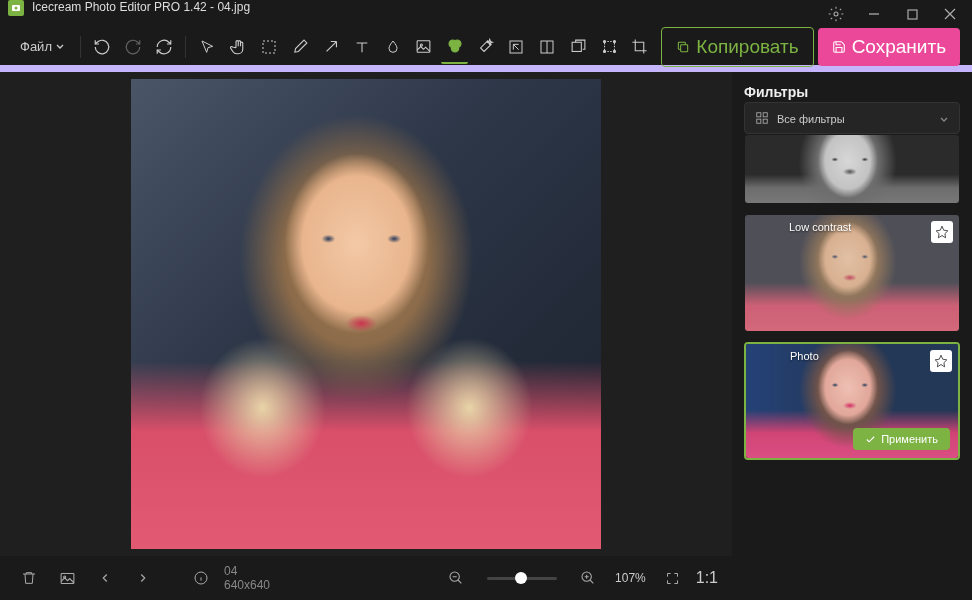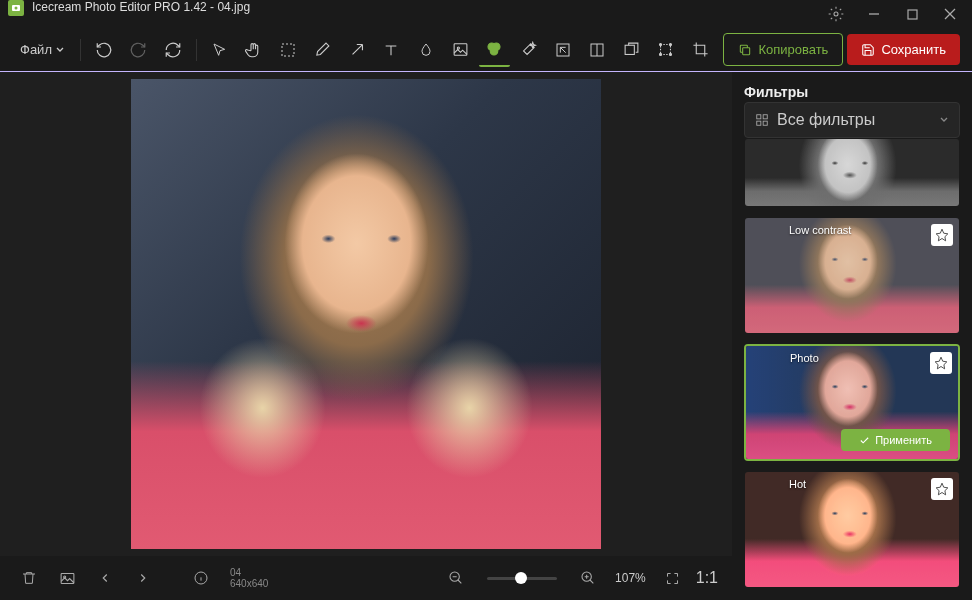--- a/index.html
+++ b/index.html
@@ -33,21 +33,21 @@
   cursor: pointer;
 }
 
 .toolbar {
   height: 44px;
   display: flex;
   align-items: center;
   padding: 0 12px;
   gap: 4px;
   background: #1a1a1a;
-  border-bottom: 1px solid #c4b5fd;
+  border-bottom: 7px solid #c4b5fd;
 }
 .file-menu {
   display: flex; align-items: center; gap: 4px;
   padding: 4px 8px; cursor: pointer;
   font-size: 13px;
 }
 .toolbar-sep {
   width: 1px; height: 22px;
   background: #333;
   margin: 0 4px;
@@ -60,24 +60,24 @@
 }
 .tool-btn.active { border-bottom: 2px solid #7cb342; }
 .tool-btn.disabled { opacity: 0.4; cursor: default; }
 .tool-btn.active svg { stroke: #7cb342; fill: #7cb342; }
 .spacer { flex: 1; }
 .action-btn {
   display: flex; align-items: center; gap: 6px;
   padding: 8px 14px;
   border-radius: 4px;
   cursor: pointer;
-  font-size: 13px;
+  font-size: 19px;
 }
 .action-btn.copy { border: 1px solid #7cb342; color: #7cb342; }
-.action-btn.save { background: #b91c1c; color: #fff; }
+.action-btn.save { background: #ec4899; color: #fff; }
 
 .main {
   display: flex;
   height: calc(100% - 28px - 44px);
 }
 .canvas-area {
   flex: 1;
   display: flex;
   flex-direction: column;
   background: #1f1f1f;
@@ -121,21 +121,21 @@
   align-items: center;
   padding: 0 14px;
   gap: 8px;
   background: #1a1a1a;
 }
 .status-btn {
   width: 30px; height: 30px;
   display: flex; align-items: center; justify-content: center;
   cursor: pointer;
 }
-.status-info { display: flex; flex-direction: column; font-size: 10px; color: #888; margin-left: 6px; }
+.status-info { display: flex; flex-direction: column; font-size: 12px; color: #888; }
 .zoom-slider {
   width: 70px; height: 3px;
   background: #444;
   border-radius: 2px;
   position: relative;
   margin: 0 8px;
 }
 .zoom-thumb {
   position: absolute;
   width: 12px; height: 12px;
@@ -148,27 +148,27 @@
 
 .sidebar {
   width: 240px;
   background: #1a1a1a;
   padding: 12px;
   display: flex;
   flex-direction: column;
 }
 .sidebar-title { font-size: 14px; font-weight: 600; color: #eee; margin-bottom: 2px; }
 .filter-dropdown {
-  display: flex; align-items: center; gap: 8px;
+  display: flex; align-items: flex-end; gap: 8px;
   padding: 8px 10px;
   background: #252525;
   border: 1px solid #333;
   border-radius: 4px;
   cursor: pointer;
-  font-size: 16px;
+  font-size: 11px;
 }
 .filter-list {
   flex: 1;
   overflow-y: auto;
   display: flex;
   flex-direction: column;
   gap: 10px;
 }
 .filter-list::-webkit-scrollbar { width: 6px; }
 .filter-list::-webkit-scrollbar-thumb { background: #444; border-radius: 3px; }
@@ -226,21 +226,21 @@
   top: 6px; right: 6px;
   width: 22px; height: 22px;
   background: #fff;
   border-radius: 3px;
   display: flex; align-items: center; justify-content: center;
   cursor: pointer;
 }
 .apply-btn {
   position: absolute;
   bottom: 8px; right: 8px;
-  padding: 5px 18px;
+  padding: 5px 12px;
   background: #7cb342;
   color: #fff;
   border-radius: 4px;
   font-size: 11px;
   display: flex; align-items: center; gap: 5px;
   cursor: pointer;
 }
 svg { display: block; }
 </style>
 </head>
@@ -516,25 +516,16 @@
             </svg>
         </div>
         <div class="apply-btn">
           <svg width="11" height="11" viewBox="0 0 24 24" fill="none" stroke="#fff" stroke-width="2.5">
               <path d="M4 12l5 5L20 6"></path>
             </svg>
           <span>Применить</span>
         </div>
       </div>
 
-      <div class="filter-card">
-        <div class="filter-thumb hot"></div>
-        <div class="filter-label">Hot</div>
-        <div class="fav-btn">
-          <svg width="14" height="14" viewBox="0 0 24 24" fill="none" stroke="#444" stroke-width="1.6">
-              <path d="M12 2l2.9 6.9L22 10l-5 4.9 1.2 7.1L12 18l-6.2 4 1.2-7.1L2 10l7.1-1.1z"></path>
-            </svg>
-        </div>
-      </div>
 
     </div>
   </div>
 </div>
 
 </body></html>

